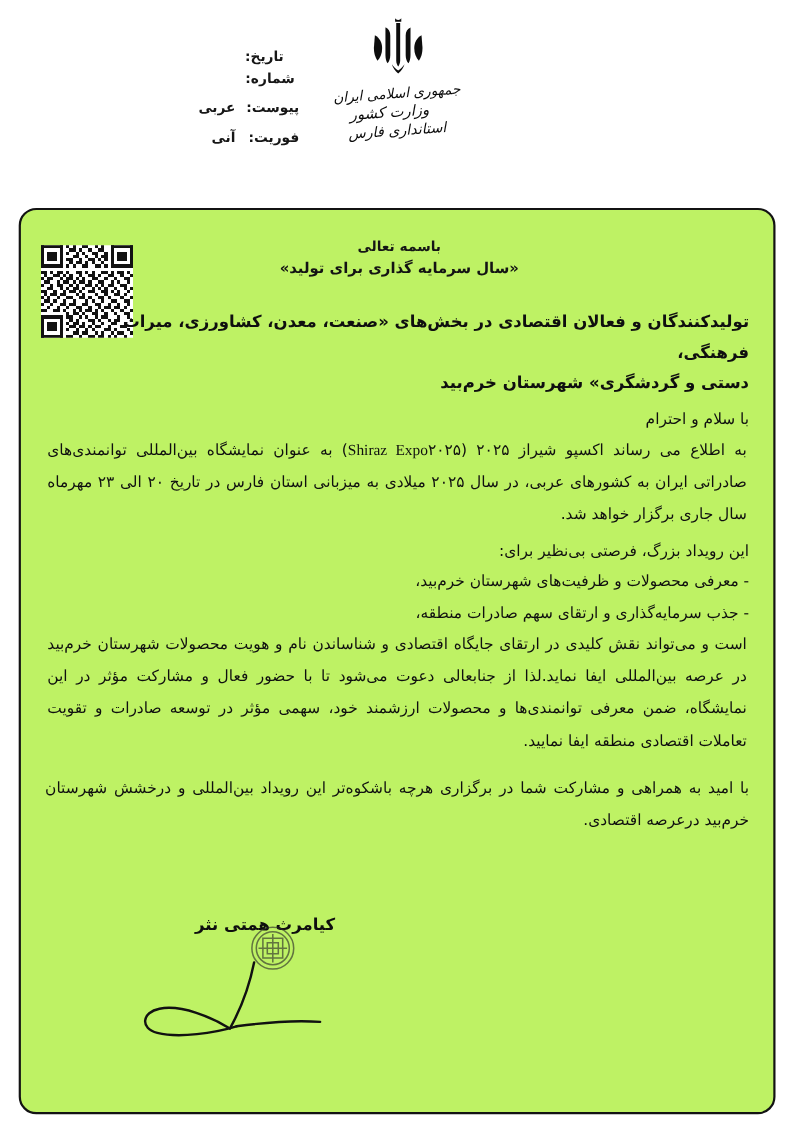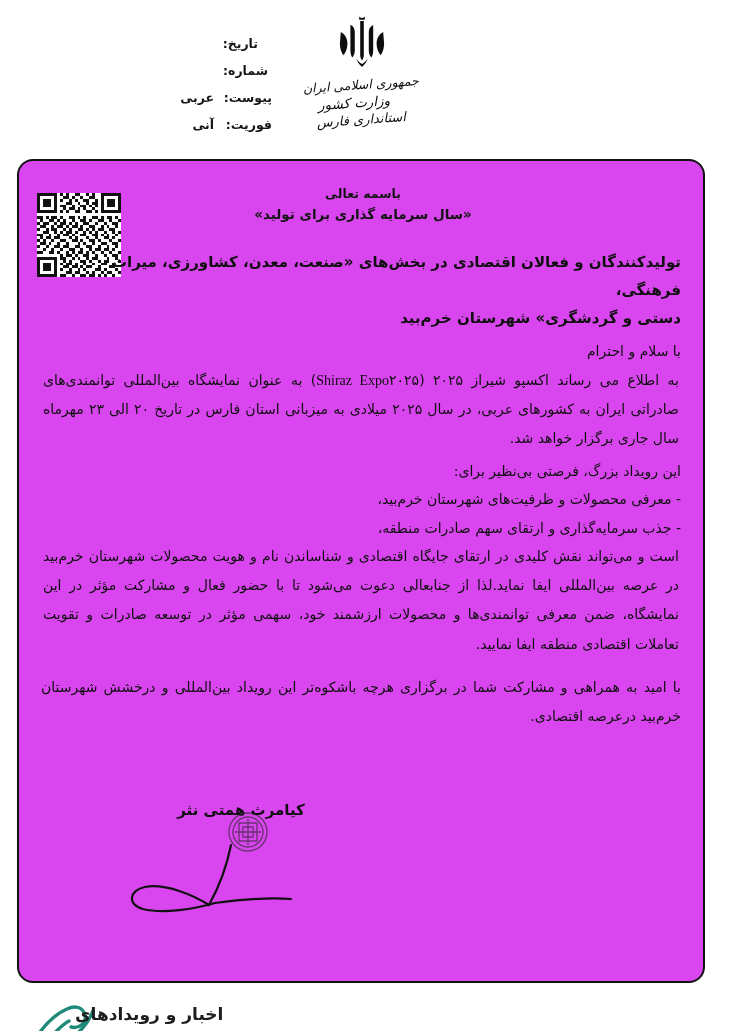--- a/index.html
+++ b/index.html
@@ -84,33 +84,33 @@
   }
   .lh-row {
     display: flex;
     justify-content: flex-start;
     align-items: baseline;
     height: 27px;
     white-space: nowrap;
   }
   .lh-label { min-width: 50px; text-align: right; }
   .lh-value { margin-right: 8px; font-weight: 700; }
-  .lh-row.r1 { padding-right: 14px; }
+  .lh-row.r1 { padding-right: 14px; align-items: center; }
   .lh-row.r2 { padding-right: 4px; }
 
   
   .doc-frame {
     position: absolute;
-    top: 159px;
+    top: 189px;
     left: 17px;
     width: 688px;
     height: 824px;
     border: 2.5px solid #131313;
     border-radius: 16px;
-    background: #d946ef;
+    background: #bef264;
     box-sizing: border-box;
   }
 
   
   .qr {
     position: absolute;
     top: 32px;
     left: 18px;
     width: 84px;
     height: 84px;

